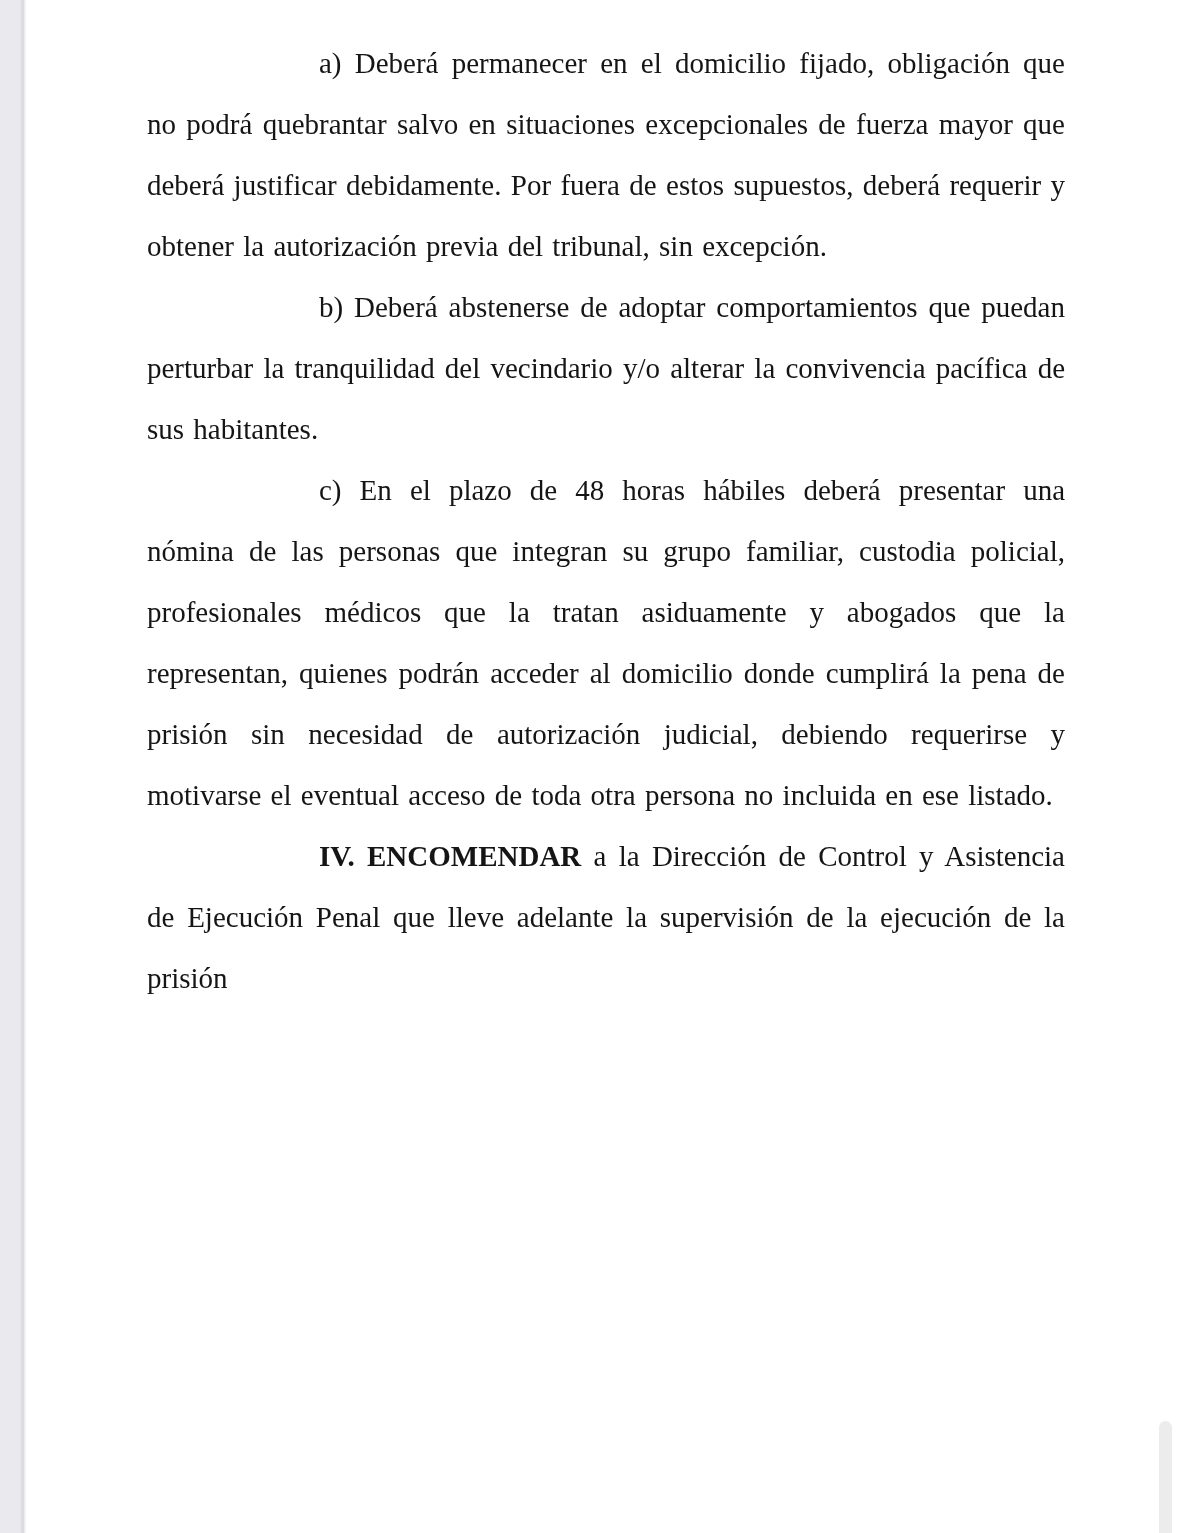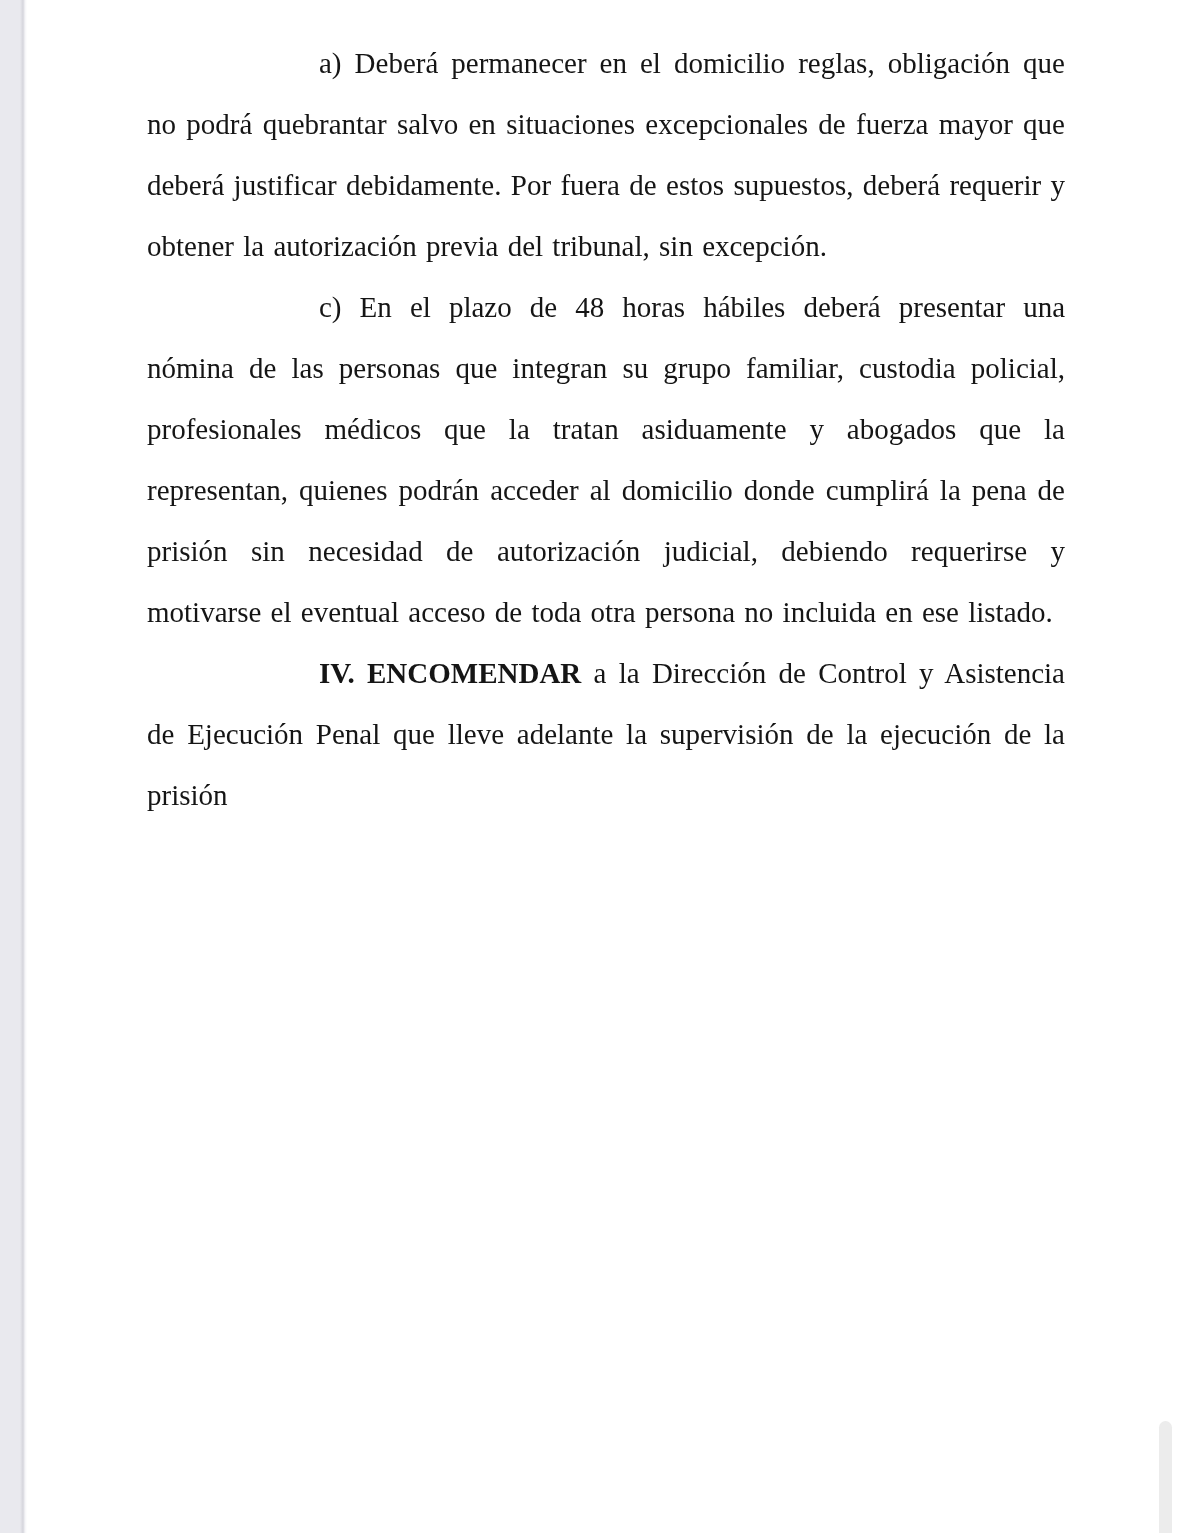--- a/index.html
+++ b/index.html
@@ -63,18 +63,19 @@
     border-radius: 7px;
     background: var(--scrollbar);
   }
 </style>
 </head>
 <body>
 
 <div class="page-edge"></div>
 
 <div class="content">
-    <p class="para"><span class="run">a) Deberá permanecer en el domicilio reglas, obligación que no podrá quebrantar salvo en situaciones excepcionales de fuerza mayor que deberá justificar debidamente. Por fuera de estos supuestos, deberá requerir y obtener la autorización previa del tribunal, sin excepción.</span></p>
+    <p class="para"><span class="run">a) Deberá permanecer en el domicilio fijado, obligación que no podrá quebrantar salvo en situaciones excepcionales de fuerza mayor que deberá justificar debidamente. Por fuera de estos supuestos, deberá requerir y obtener la autorización previa del tribunal, sin excepción.</span></p>
+    <p class="para"><span class="run">b) Deberá abstenerse de adoptar comportamientos que puedan perturbar la tranquilidad del vecindario y/o alterar la convivencia pacífica de sus habitantes.</span></p>
     <p class="para"><span class="run">c) En el plazo de 48 horas hábiles deberá presentar una nómina de las personas que integran su grupo familiar, custodia policial, profesionales médicos que la tratan asiduamente y abogados que la representan, quienes podrán acceder al domicilio donde cumplirá la pena de prisión sin necesidad de autorización judicial, debiendo requerirse y motivarse el eventual acceso de toda otra persona no incluida en ese listado.</span></p>
     <p class="para"><span class="run bold">IV. ENCOMENDAR</span><span class="run"> a la Dirección de Control y Asistencia de Ejecución Penal que lleve adelante la supervisión de la ejecución de la prisión</span></p>
   </div>
 
 <div class="scrollbar-thumb"></div>
 
 </body></html>

